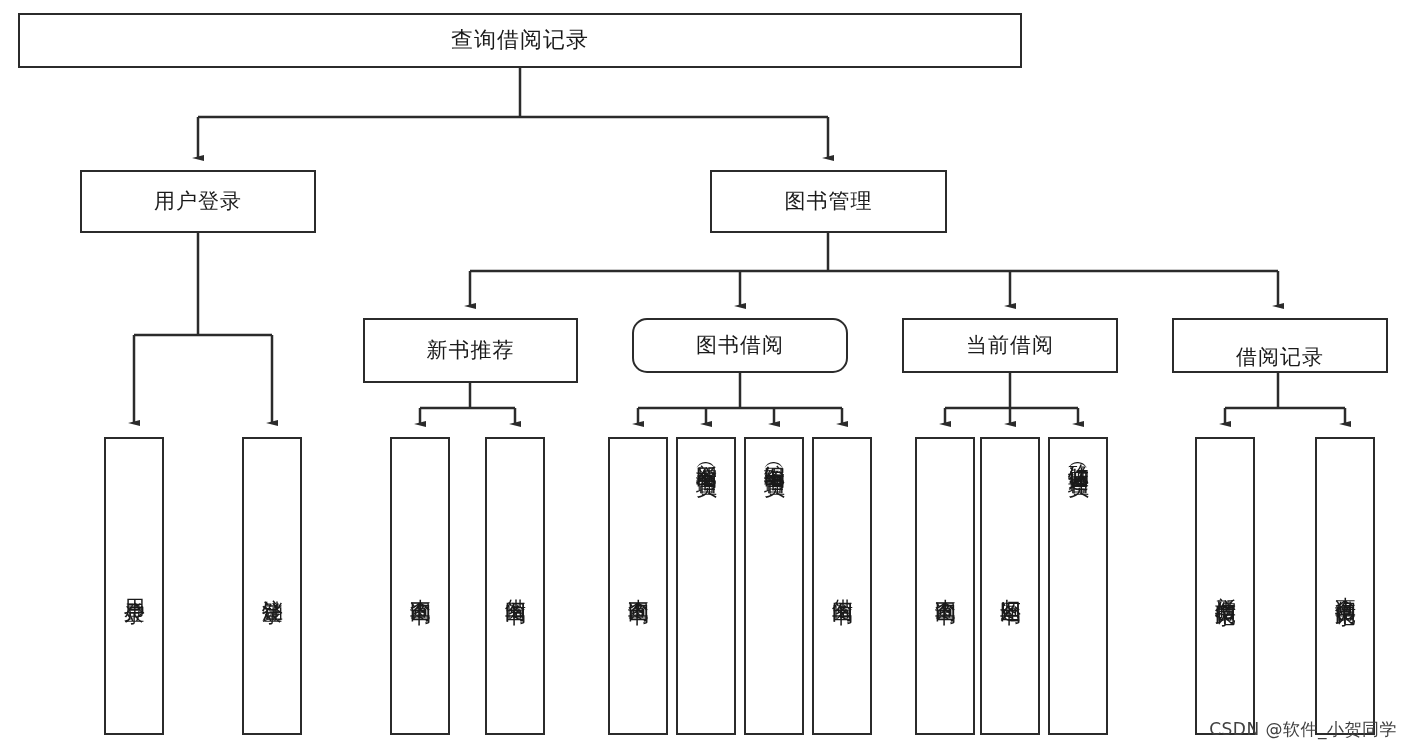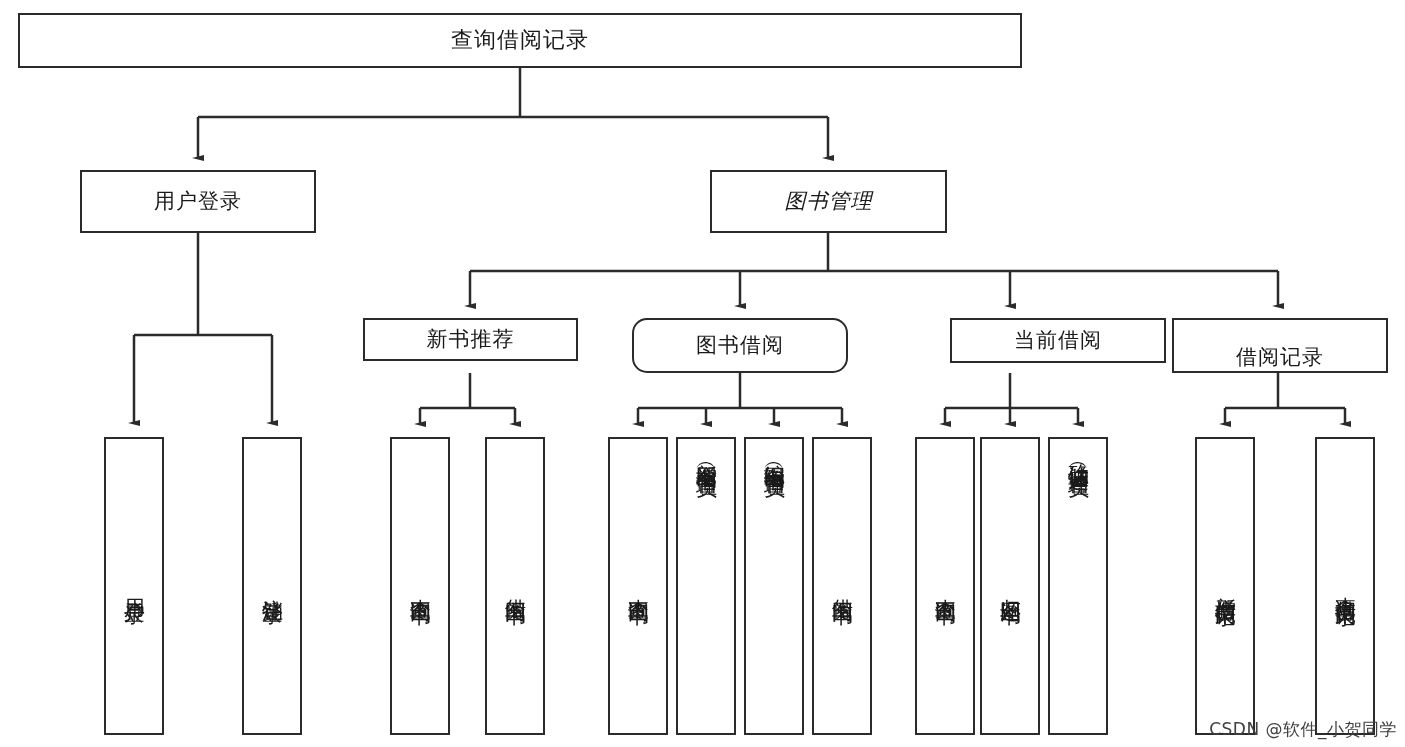--- a/index.html
+++ b/index.html
@@ -136,31 +136,31 @@
     </g>
   </svg>
 
   <div class="node root horizontal" style="left:18px; top:13px; width:1004px; height:55px;">
     <span class="node-label">查询借阅记录</span>
   </div>
 
   <div class="node horizontal" style="left:80px; top:170px; width:236px; height:63px;">
     <span class="node-label">用户登录</span>
   </div>
-  <div class="node horizontal" style="left:710px; top:170px; width:237px; height:63px;font-style:italic;">
+  <div class="node horizontal" style="left:710px; top:170px; width:237px; height:63px;">
     <span class="node-label">图书管理</span>
   </div>
 
-  <div class="node horizontal" style="left:363px; top:318px; width:215px; height:43px;">
+  <div class="node horizontal" style="left:363px; top:318px; width:215px; height:65px;">
     <span class="node-label">新书推荐</span>
   </div>
   <div class="node horizontal" style="left:632px; top:318px; width:216px; height:55px;border-radius:15px;">
     <span class="node-label">图书借阅</span>
   </div>
-  <div class="node horizontal" style="left:950px; top:318px; width:216px; height:45px;">
+  <div class="node horizontal" style="left:902px; top:318px; width:216px; height:55px;">
     <span class="node-label">当前借阅</span>
   </div>
   <div class="node horizontal" style="left:1172px; top:318px; width:216px; height:55px;align-items:flex-end;">
     <span class="node-label">借阅记录</span>
   </div>
 
   <div class="node vertical mid-text" style="left:104px; top:437px; width:60px; height:298px;">
     <span class="node-label">用户登录</span>
   </div>
   <div class="node vertical mid-text" style="left:242px; top:437px; width:60px; height:298px;">

